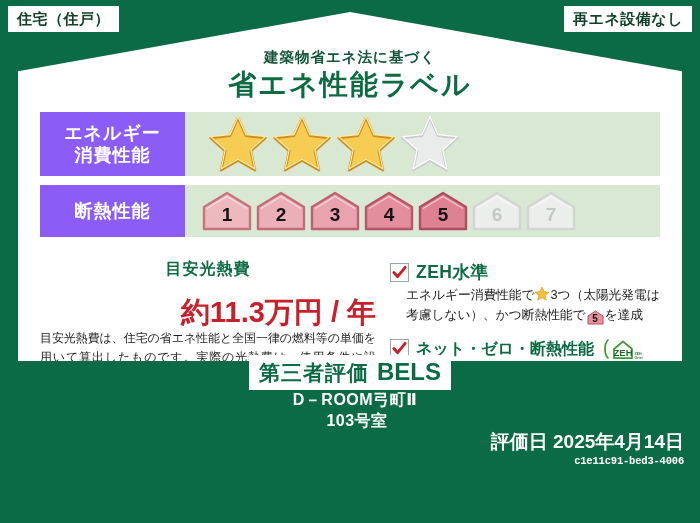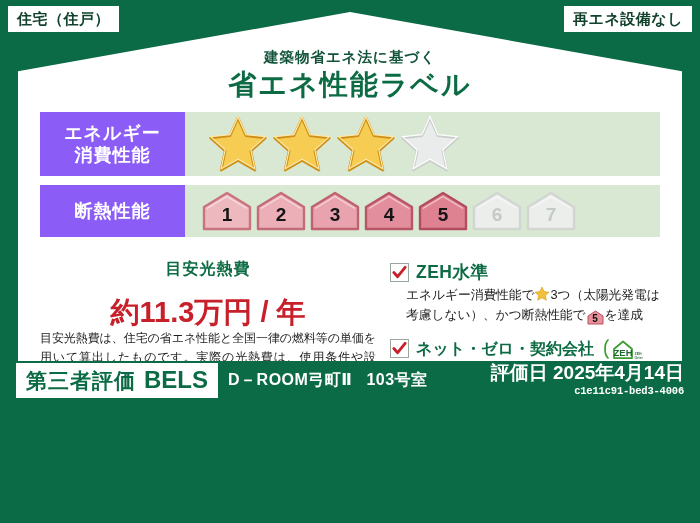--- a/index.html
+++ b/index.html
@@ -154,21 +154,21 @@
     height: 2px;
     background: #0d6b44;
   }
   .cost-head .txt {
     font-size: 16px;
     font-weight: bold;
     letter-spacing: 1px;
     white-space: nowrap;
   }
   .cost-amount {
-    text-align: center;
+    text-align: right;
     color: #c8202a;
     font-size: 29px;
     font-weight: bold;
     letter-spacing: 0px;
     margin-top: 7px;
     line-height: 1.1;
   }
   .cost-note {
     margin-top: 0;
     font-size: 12px;
@@ -230,25 +230,26 @@
     text-align: center;
     font-size: 10px;
     font-weight: bold;
     color: #111;
     line-height: 17px;
   }
 
   
   .footer {
     position: absolute;
-    left: 0; right: 0; bottom: 16px;
+    left: 0; right: 0; bottom: 8px;
     height: 66px;
     display: flex;
     align-items: center;
     padding: 0 16px;
+    flex-direction: column;
   }
   .bels-badge {
     background: #ffffff;
     padding: 5px 10px 6px 10px;
     display: flex;
     align-items: baseline;
     gap: 8px;
     white-space: nowrap;
   }
   .bels-jp {
@@ -434,21 +435,21 @@
             </div>
           </div>
 
           <div class="claim">
             <div class="claim-head">
               <span class="check-box">
                 <svg viewBox="0 0 16 16">
                     <path d="M2 8 L6 12.5 L14 2.5" stroke="#c8202a" stroke-width="3" fill="none" stroke-linecap="round" stroke-linejoin="round"></path>
                   </svg>
               </span>
-              <span class="claim-title sm">ネット・ゼロ・契約会社</span>
+              <span class="claim-title sm">ネット・ゼロ・断熱性能</span>
               <span class="zeh-logo">
                 <svg viewBox="0 0 80 48">
                   <path d="M10 6 C2 14 2 34 10 42" stroke="#3f9c35" stroke-width="3.5" fill="none" stroke-linecap="round"></path>
                   <path d="M22 24 L40 9 L58 24 L58 42 L22 42 Z" stroke="#3f9c35" stroke-width="3.5" fill="none" stroke-linejoin="round"></path>
                   <text x="40" y="37" font-family="Liberation Sans, sans-serif" font-size="19" font-weight="bold" fill="#1b6b2e" text-anchor="middle">ZEH</text>
                   <text x="63" y="36" font-family="Liberation Sans, sans-serif" font-size="7" font-weight="bold" fill="#3f6b4a">ZEH</text>
                   <text x="63" y="44" font-family="Liberation Sans, sans-serif" font-size="7" font-weight="bold" fill="#3f6b4a">Oriented</text>
                 </svg>
               </span>
             </div>

